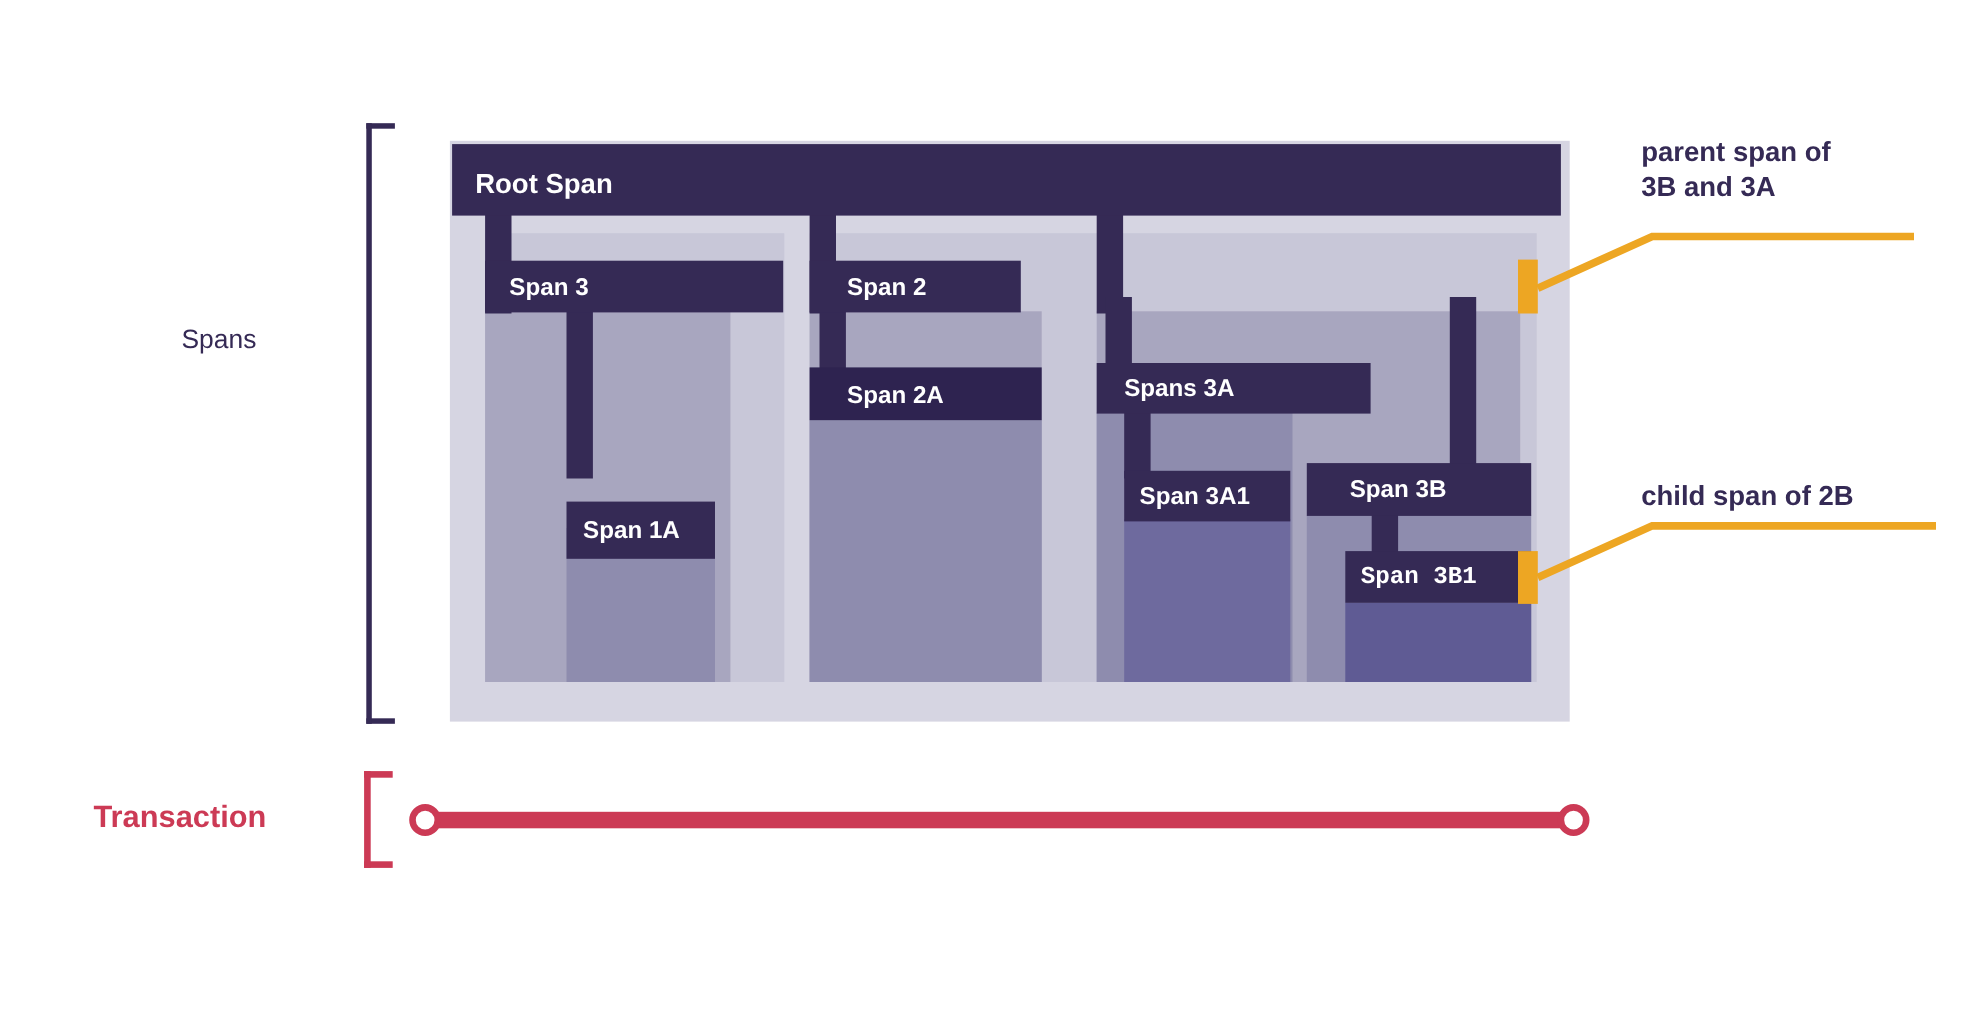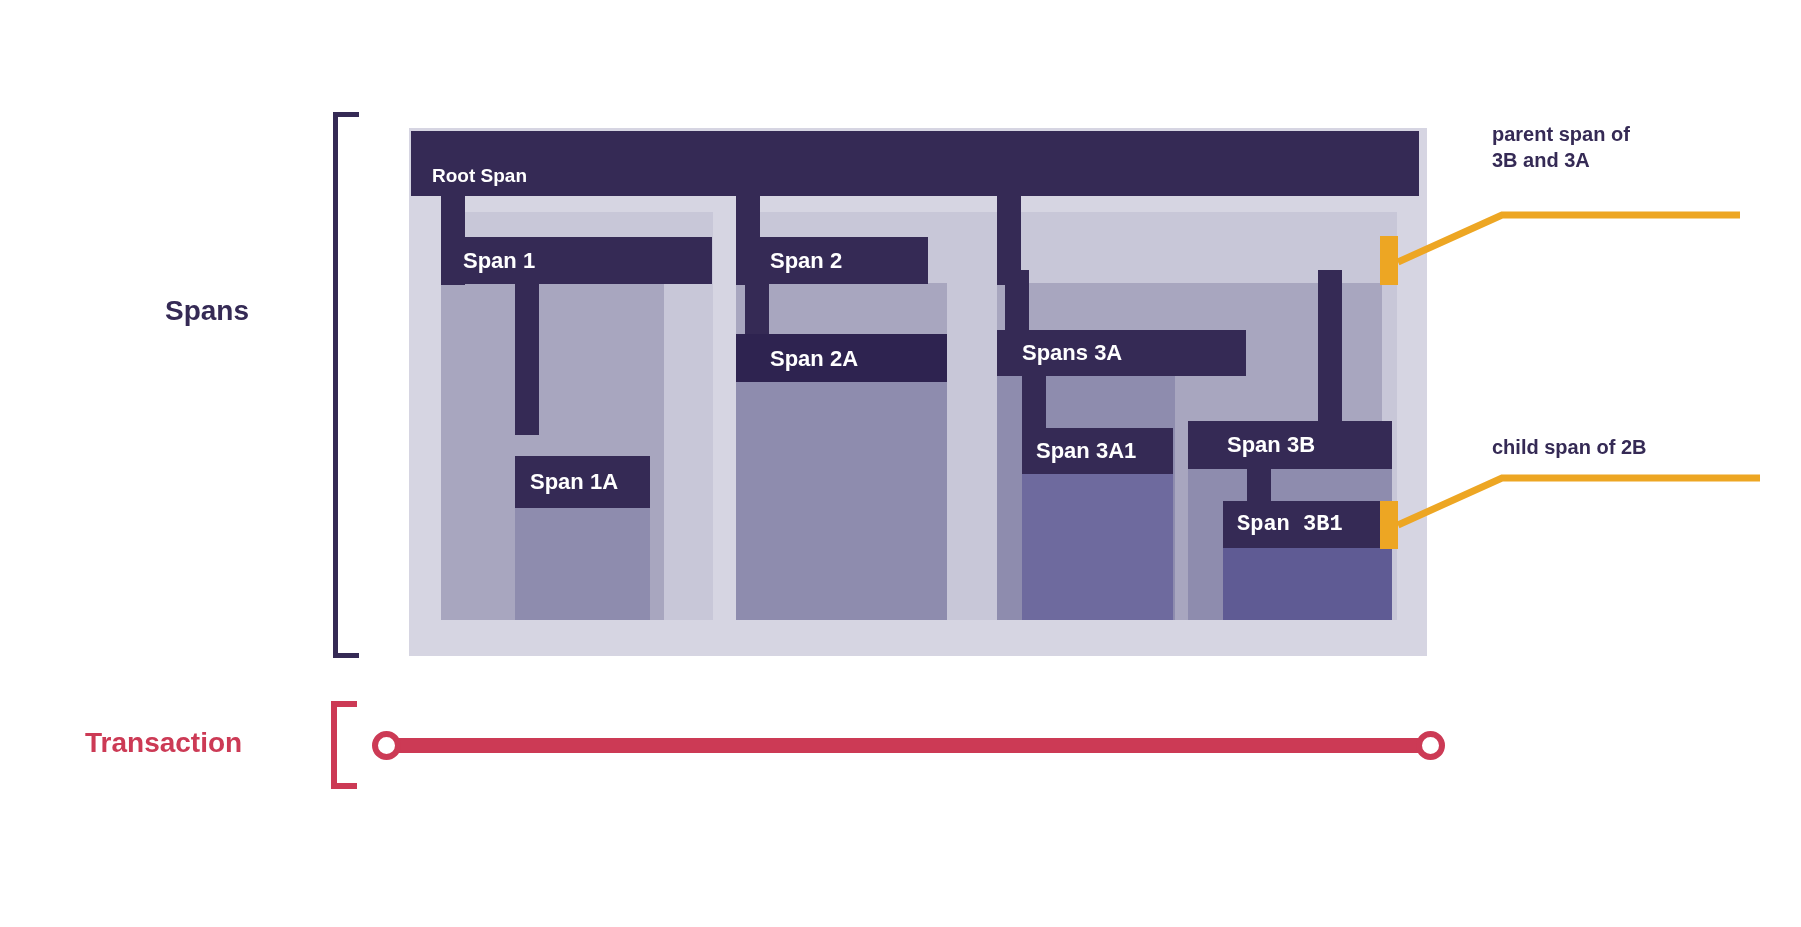--- a/index.html
+++ b/index.html
@@ -11,23 +11,23 @@
   .c-dark2{background:#2e2350;}
   .c-panel{background:#d6d5e2;}
   .c-col{background:#c8c7d8;}
   .c-body{background:#a8a6bf;}
   .c-body2{background:#8e8cae;}
   .c-body3{background:#6e6a9e;}
   .c-body4{background:#5f5b94;}
   .c-orange{background:#eda623;}
   
   .span-label{color:#ffffff;font-weight:bold;font-size:22px;line-height:1;white-space:nowrap;}
-  .side-label{color:#352a55;font-weight:bold;font-size:28px;white-space:nowrap;text-align:center;}
+  .side-label{color:#352a55;font-weight:normal;font-size:24px;white-space:nowrap;text-align:center;}
   .txn-label{color:#cc3a55;font-weight:bold;font-size:28px;white-space:nowrap;}
-  .callout{color:#352a55;font-weight:bold;font-size:20px;line-height:1.28;white-space:pre-line;}
+  .callout{color:#352a55;font-weight:bold;font-size:25px;line-height:1.28;white-space:pre-line;}
 </style>
 </head>
 <body>
 
 <div class="stage">
 
   <div class="abs" style="left:333px;top:112px;width:26px;height:546px;border-left:5px solid #352a55;border-top:5px solid #352a55;border-bottom:5px solid #352a55;box-sizing:border-box;"></div>
 
   <div class="abs side-label" style="left:165px;top:295px;">Spans</div>
 
@@ -61,25 +61,25 @@
 
   <div class="abs c-dark" style="left:1005px;top:270px;width:24px;height:70px;"></div>
 
   <div class="abs c-dark" style="left:1318px;top:270px;width:24px;height:160px;"></div>
 
   <div class="abs c-dark" style="left:1022px;top:370px;width:24px;height:65px;"></div>
 
   <div class="abs c-dark" style="left:1247px;top:460px;width:24px;height:50px;"></div>
 
   <div class="abs c-dark" style="left:411px;top:131px;width:1008px;height:65px;">
-    <span class="abs span-label" style="left:21px;top:35px;font-size:19px;">Root Span</span>
+    <span class="abs span-label" style="left:21px;top:24px;font-size:25px;">Root Span</span>
   </div>
 
   <div class="abs c-dark" style="left:441px;top:237px;width:271px;height:47px;">
-    <span class="abs span-label" style="left:22px;top:13px;">Span 1</span>
+    <span class="abs span-label" style="left:22px;top:13px;">Span 3</span>
   </div>
 
   <div class="abs c-dark" style="left:515px;top:428px;width:135px;height:52px;margin-top:28px;">
     <span class="abs span-label" style="left:15px;top:15px;">Span 1A</span>
   </div>
 
   <div class="abs c-dark" style="left:736px;top:237px;width:192px;height:47px;">
     <span class="abs span-label" style="left:34px;top:13px;">Span 2</span>
   </div>
 

